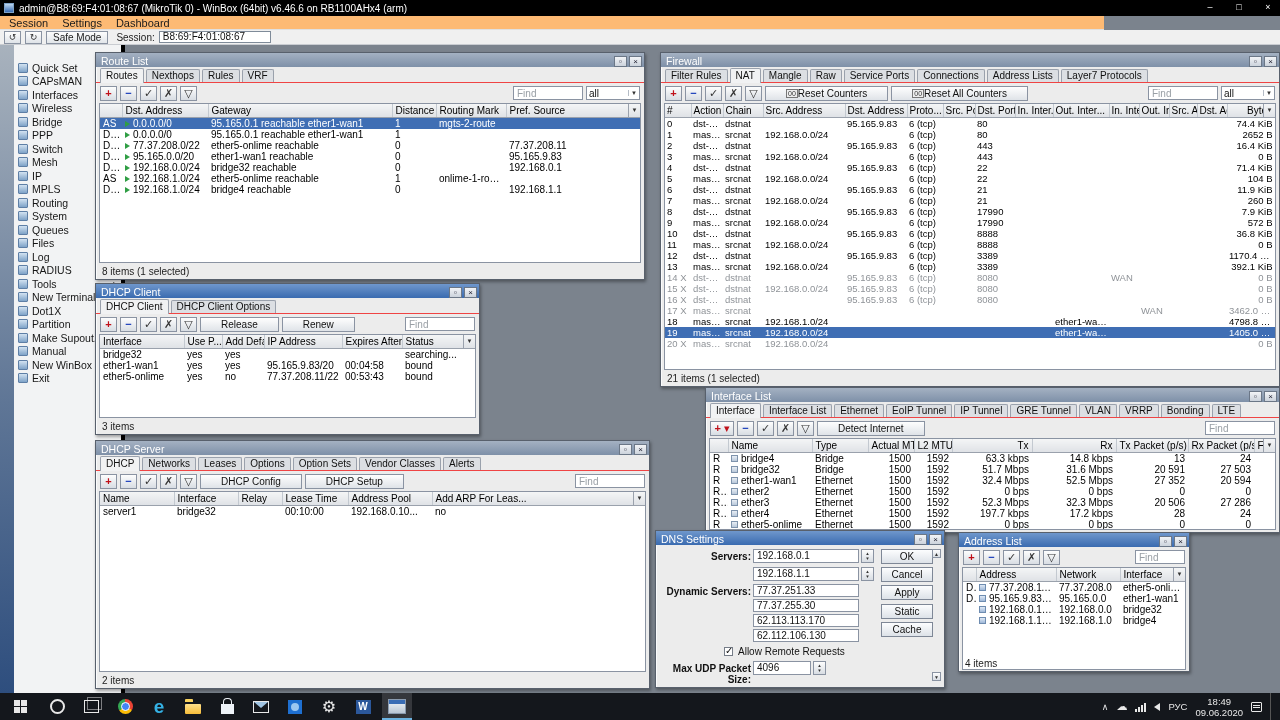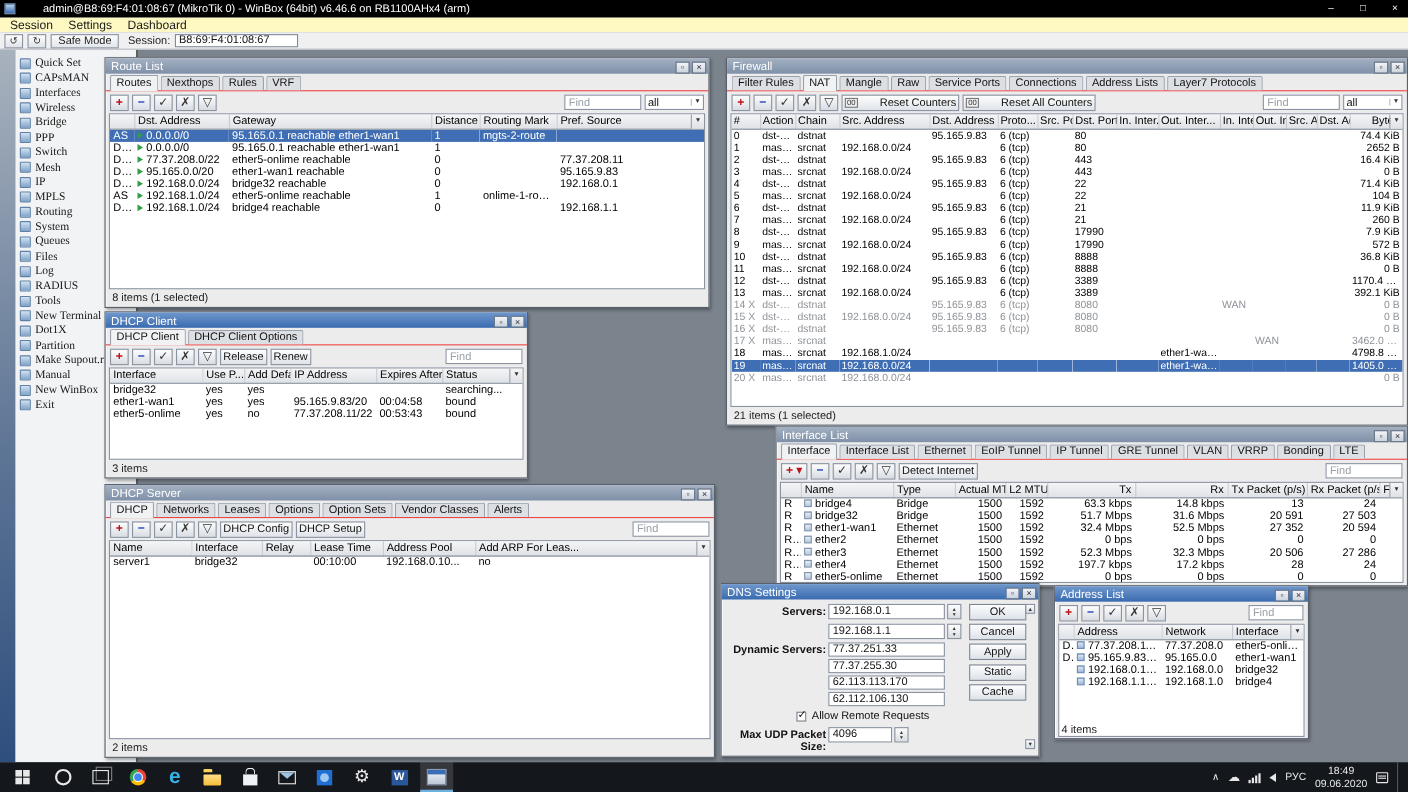--- a/index.html
+++ b/index.html
@@ -2,56 +2,56 @@
 <html style="--desktop: #7b838d; --selection: #3f6eb4; --title-active-a: #6f97cc; --title-active-b: #3a6bb0; --title-inactive-a: #a4b1c2; --title-inactive-b: #7e90a8; --taskbar: #14171c; --titlebar: #000000;"><head>
 <meta charset="utf-8">
 <style>
   *{margin:0;padding:0;box-sizing:border-box;}
   html,body{width:1280px;height:720px;overflow:hidden;}
   body{position:relative;font-family:"Liberation Sans","DejaVu Sans",sans-serif;font-size:11px;background:#7b838d;}
 
   
   .app-titlebar{position:absolute;top:0;left:0;width:1280px;height:16px;background:var(--titlebar);color:#fff;display:flex;align-items:center;gap:5px;padding-left:4px;font-size:10px;z-index:40;}
   .app-ico{width:10px;height:10px;background:linear-gradient(#bcd6ee,#3a6db5);border:1px solid #7fa3c8;flex:none;}
-  .app-title{flex:1;white-space:nowrap;overflow:hidden;margin-left:20px;}
+  .app-title{flex:1;white-space:nowrap;overflow:hidden;}
   .wctl{width:24px;text-align:center;height:16px;line-height:15px;font-size:9px;color:#fff;}
-  .app-menubar{position:absolute;top:16px;left:0;width:1280px;height:14px;background:#fef9c3;display:flex;align-items:center;padding-left:2px;z-index:40;border-bottom:1px solid #e0e0e0;}
+  .app-menubar{position:absolute;top:16px;left:0;width:1104px;height:14px;background:#fdba74;display:flex;align-items:center;padding-left:2px;z-index:40;border-bottom:1px solid #e0e0e0;}
   .menu-item{padding:0 7px;font-size:11px;color:#1b1b1b;height:14px;line-height:14px;}
   .app-toolbar{position:absolute;top:30px;left:0;width:1280px;height:15px;background:#f0f0f0;display:flex;align-items:center;gap:4px;padding-left:4px;z-index:40;border-bottom:1px solid #c9ccd1;}
   .nav-btn{width:17px;height:13px;border:1px solid #8a93a2;background:linear-gradient(#fdfdfd,#dfe3e8);font-size:9px;line-height:11px;text-align:center;color:#333;}
   .safe-mode{height:13px;border:1px solid #8a93a2;background:linear-gradient(#fcfcfc,#e2e6ea);padding:0 6px;font-size:10px;line-height:11px;color:#222;}
   .session-label{font-size:10px;color:#222;margin-left:4px;}
   .session-field{width:112px;height:12px;border:1px solid #7f8b99;background:#fff;font-size:10px;line-height:10px;padding:0 3px;color:#111;}
 
   
   .mdi{position:absolute;top:45px;left:0;width:1280px;height:648px;background:var(--desktop);z-index:1;overflow:hidden;}
   .brand{position:absolute;left:0;top:0;width:14px;height:100%;background:linear-gradient(#a8b2bd,#5f7696 55%,#2e4e7e);}
   .brand-text{position:absolute;left:1px;bottom:4px;transform:rotate(-90deg);transform-origin:0 100%;white-space:nowrap;color:#f2f6fa;font-size:11px;letter-spacing:1px;}
-  .sidebar{position:absolute;left:14px;top:0;width:111px;height:100%;background:#f2f3f4;border-right:1px solid #000000;padding-top:6px;font-family:Liberation Serif, serif;}
+  .sidebar{position:absolute;left:14px;top:0;width:111px;height:100%;background:#f2f3f4;border-right:4px solid #000000;padding-top:16px;}
   .side-item{display:flex;align-items:center;gap:4px;height:13.5px;padding:0 4px;font-size:10.5px;color:#161616;}
   .side-item .mi-icon{width:10px;height:10px;background:linear-gradient(#d2e2f1,#7fa3c8);border:1px solid #5e7fa6;border-radius:1px;flex:none;}
   .side-item .mi-label{white-space:nowrap;overflow:hidden;}
   .side-item .mi-arrow{margin-left:auto;font-size:8px;color:#444;}
 
   
   .win{position:absolute;background:#ececec;border:1px solid #58606c;box-shadow:1px 2px 3px rgba(0,0,0,.35), inset 1px 1px 0 #fafbfc;}
   .win-title{height:14px;display:flex;align-items:flex-end;padding:0 2px 0 5px;color:#fff;font-size:10.5px;}
   .tmuted{background:linear-gradient(var(--title-inactive-a),var(--title-inactive-b));}
   .tbright{background:linear-gradient(var(--title-active-a),var(--title-active-b));}
   .wt-text{flex:1;white-space:nowrap;overflow:hidden;}
   .win-btn{width:13px;height:11px;background:linear-gradient(#f2f4f7,#ccd3dc);border:1px solid #6b7787;color:#223;font-size:8px;line-height:9px;text-align:center;margin-left:2px;flex:none;}
   .tabs{display:flex;align-items:flex-end;gap:2px;height:16px;padding:2px 4px 0;border-bottom:1px solid #ef4444;}
   .tab{border:1px solid #9aa1ac;border-bottom:none;background:#dcdfe3;padding:0 5px;height:13px;line-height:12px;font-size:10px;color:#111;border-radius:2px 2px 0 0;white-space:nowrap;}
   .tab.active{background:#f1f2f3;height:15px;line-height:14px;margin-bottom:-1px;}
   .wtb{display:flex;align-items:center;gap:3px;height:20px;padding:0 4px;}
   .tbtn{width:17px;height:15px;border:1px solid #8a93a2;background:linear-gradient(#fdfdfd,#d8dde3);text-align:center;line-height:13px;font-size:11px;font-weight:bold;color:#333;flex:none;}
   .tbtn.plus{color:#c0111a;}
   .tbtn.minus{color:#1d3fbb;}
   .tbtn.wide{width:24px;}
-  .wb-btn{height:15px;border:1px solid #8a93a2;background:linear-gradient(#fefefe,#dfe3e8);padding:0 2px;font-size:10px;line-height:13px;color:#111;display:inline-flex;align-items:center;gap:20px;white-space:nowrap;flex:none;}
+  .wb-btn{height:15px;border:1px solid #8a93a2;background:linear-gradient(#fefefe,#dfe3e8);padding:0 20px;font-size:10px;line-height:13px;color:#111;display:inline-flex;align-items:center;gap:0;white-space:nowrap;flex:none;}
   .cnt-ico{font-size:7px;line-height:7px;border:1px solid #777;padding:0 1px;color:#333;background:#eee;}
   .find-wrap{margin-left:auto;display:flex;gap:3px;align-items:center;}
   input.find{width:70px;height:14px;border:1px solid #8a93a2;font-size:10px;padding:0 3px;font-family:inherit;color:#111;}
   input.find::placeholder{color:#9aa0a6;}
   .ddl{width:54px;height:14px;border:1px solid #8a93a2;background:#fff;font-size:10px;display:flex;align-items:center;justify-content:space-between;padding:0 2px;color:#111;}
   .ddl .ar{font-size:6px;color:#333;border-left:1px solid #b5bcc6;padding-left:2px;}
   .gridwrap{position:absolute;left:3px;right:3px;background:#fff;border:1px solid #8a93a2;overflow:hidden;}
   table{border-collapse:collapse;table-layout:fixed;width:100%;}
   th{background:linear-gradient(#f4f5f6,#dfe2e6);border-right:1px solid #c3c9d0;border-bottom:1px solid #9aa1ac;font-weight:normal;font-size:10px;height:13px;padding:0 3px;text-align:left;white-space:nowrap;overflow:hidden;}
   td{font-size:10px;height:11px;line-height:11px;padding:0 3px;white-space:nowrap;overflow:hidden;text-overflow:ellipsis;color:#000;}

